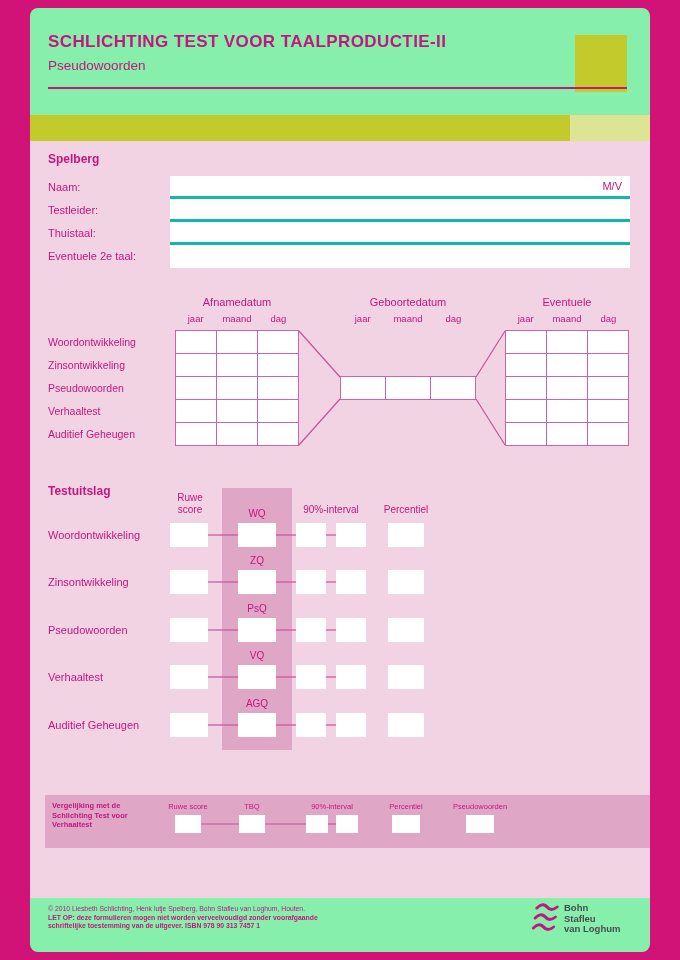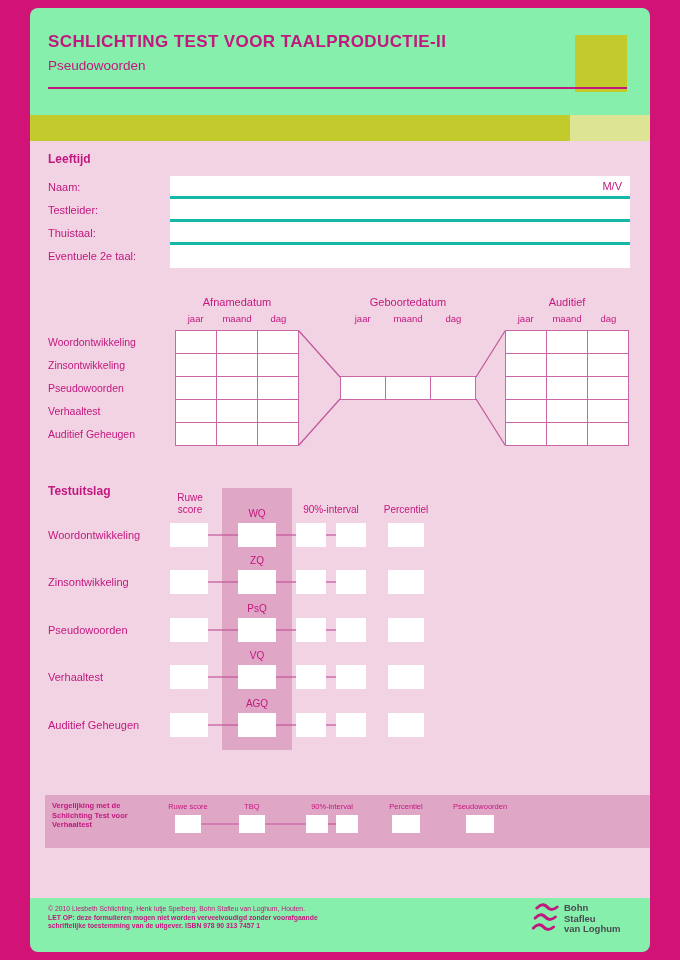--- a/index.html
+++ b/index.html
@@ -51,37 +51,37 @@
 
   <div class="abs title">SCHLICHTING TEST VOOR TAALPRODUCTIE-II</div>
   <div class="abs subtitle">Pseudowoorden</div>
   <div class="abs yellow-block"></div>
   <div class="abs header-rule"></div>
   <div class="abs green-band">
     <div class="green-light"></div>
   </div>
   <div class="abs main-bg"></div>
 
-  <div class="abs sec-heading" style="top:144px">Leeftijd</div>
+  <div class="abs sec-heading" style="top:144px">Spelberg</div>
   <div class="abs glabel" style="top:168px">Naam:</div>
   <div class="abs glabel" style="top:191px">Testleider:</div>
   <div class="abs glabel" style="top:214px">Thuistaal:</div>
   <div class="abs glabel" style="top:237px">Eventuele 2e taal:</div>
   <div class="abs gblock">
     <div class="grow">
       <span class="mv">M/V</span>
     </div>
     <div class="grow"></div>
     <div class="grow"></div>
     <div class="grow last"></div>
   </div>
 
   <div class="abs group-label" style="left:147px">Afnamedatum</div>
   <div class="abs group-label" style="left:318px">Geboortedatum</div>
-  <div class="abs group-label" style="left:477px">Auditief</div>
+  <div class="abs group-label" style="left:477px">Eventuele</div>
 
   <div class="abs subcols" style="left:145px;width:124px">
     <span>jaar</span>
     <span>maand</span>
     <span>dag</span>
   </div>
   <div class="abs subcols" style="left:310px;width:136px">
     <span>jaar</span>
     <span>maand</span>
     <span>dag</span>

